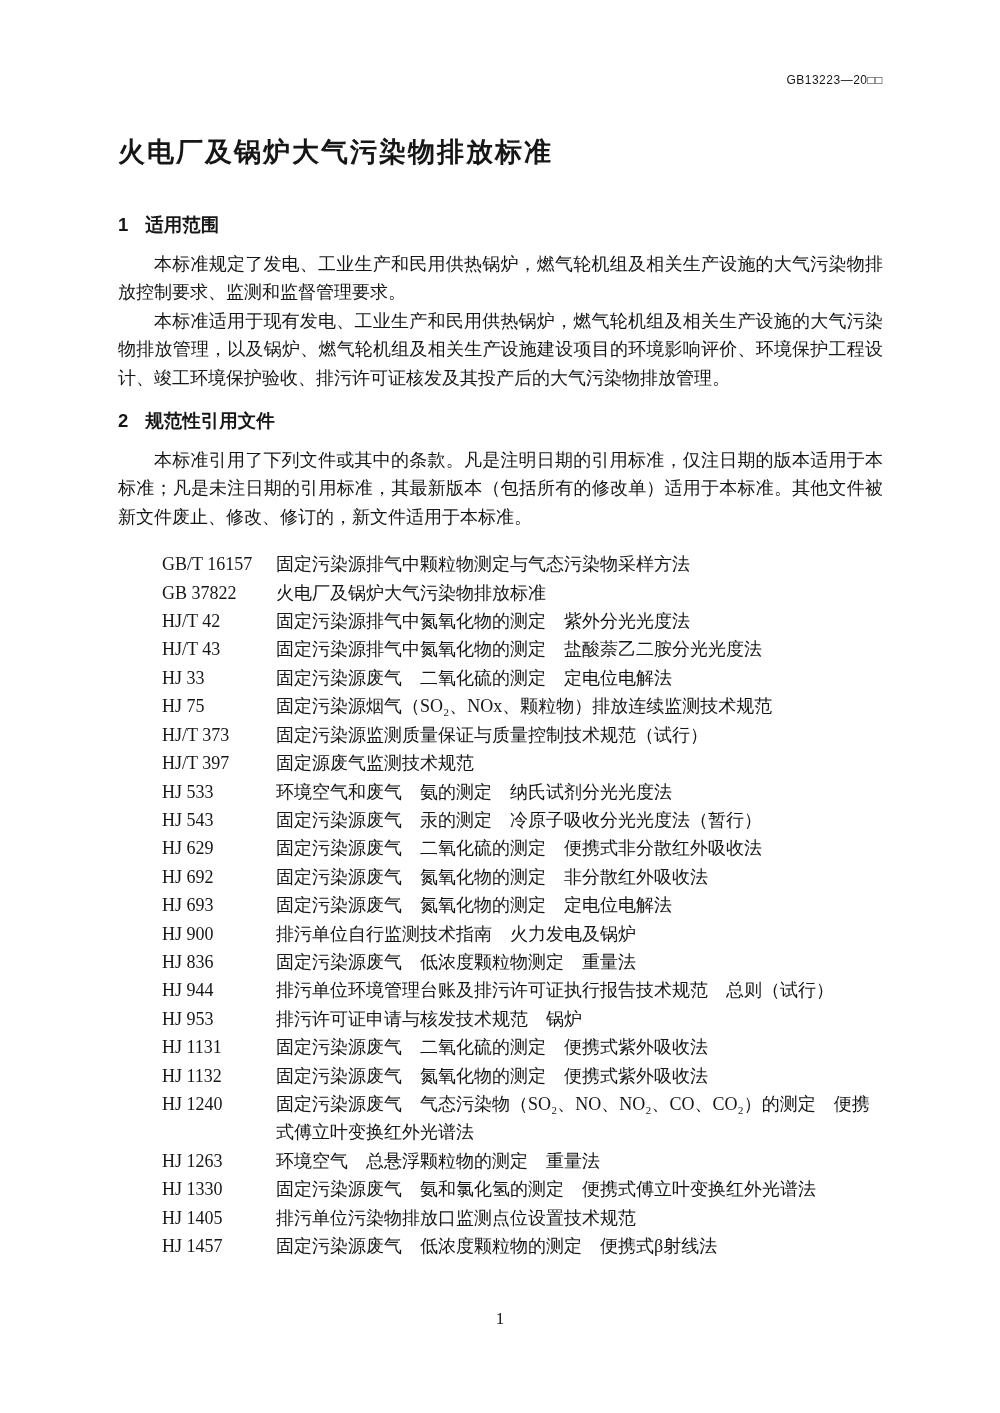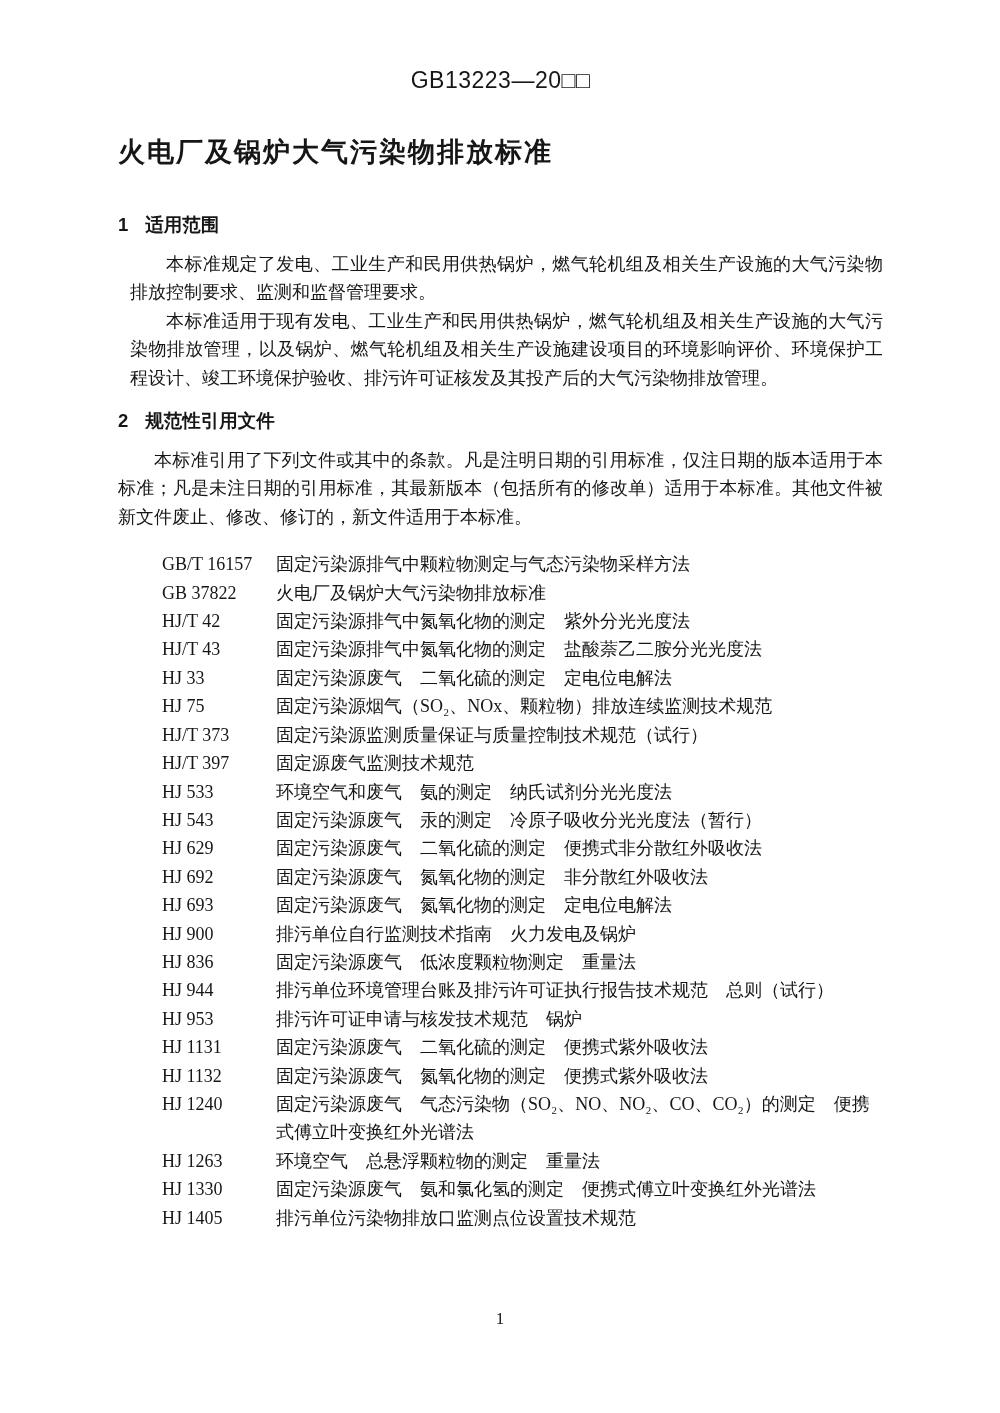--- a/index.html
+++ b/index.html
@@ -10,44 +10,44 @@
     margin: 0 auto;
     background: #ffffff;
     color: #161616;
     font-family: "Liberation Serif", "DejaVu Serif", serif;
     overflow: hidden;
   }
   .content {
     padding: 70px 117px 0 118px;
   }
   .doc-number {
-    text-align: center;
+    text-align: right;
     font-family: "Liberation Sans", "DejaVu Sans", sans-serif;
-    font-size: 23px;
+    font-size: 12px;
     line-height: 20px;
     letter-spacing: 0.5px;
   }
   .doc-title {
     margin-top: 42px;
     text-align: left;
     font-family: "Liberation Sans", "DejaVu Sans", sans-serif;
     font-size: 27px;
     font-weight: bold;
     letter-spacing: 2px;
     line-height: 40px;
   }
   .sec-heading {
     margin-top: 40px;
     font-family: "Liberation Sans", "DejaVu Sans", sans-serif;
     font-size: 18.5px;
     font-weight: bold;
     line-height: 26px;
   }
   .sec-heading .sec-num { display: inline-block; margin-right: 17px; }
-  .body-block { margin-top: 12px; margin-left: 12px; }
+  .body-block { margin-top: 12px; }
   .body-block p, .intro-block p {
     margin: 0;
     font-size: 18px;
     line-height: 28.4px;
     text-align: justify;
     text-indent: 2em;
   }
   .sec2-heading { margin-top: 16px; }
   .intro-block { margin-top: 12px; }
   .ref-list { margin-top: 19px; }
@@ -182,18 +182,22 @@
           <span class="ref-title">环境空气　总悬浮颗粒物的测定　重量法</span>
         </div>
       <div class="ref-row">
           <span class="ref-code">HJ 1330</span>
           <span class="ref-title">固定污染源废气　氨和氯化氢的测定　便携式傅立叶变换红外光谱法</span>
         </div>
       <div class="ref-row">
           <span class="ref-code">HJ 1405</span>
           <span class="ref-title">排污单位污染物排放口监测点位设置技术规范</span>
         </div>
+      <div class="ref-row">
+          <span class="ref-code">HJ 1457</span>
+          <span class="ref-title">固定污染源废气　低浓度颗粒物的测定　便携式β射线法</span>
+        </div>
     </div>
 
   </div>
 
   <div class="page-number">1</div>
 </div>
 
 </body></html>

